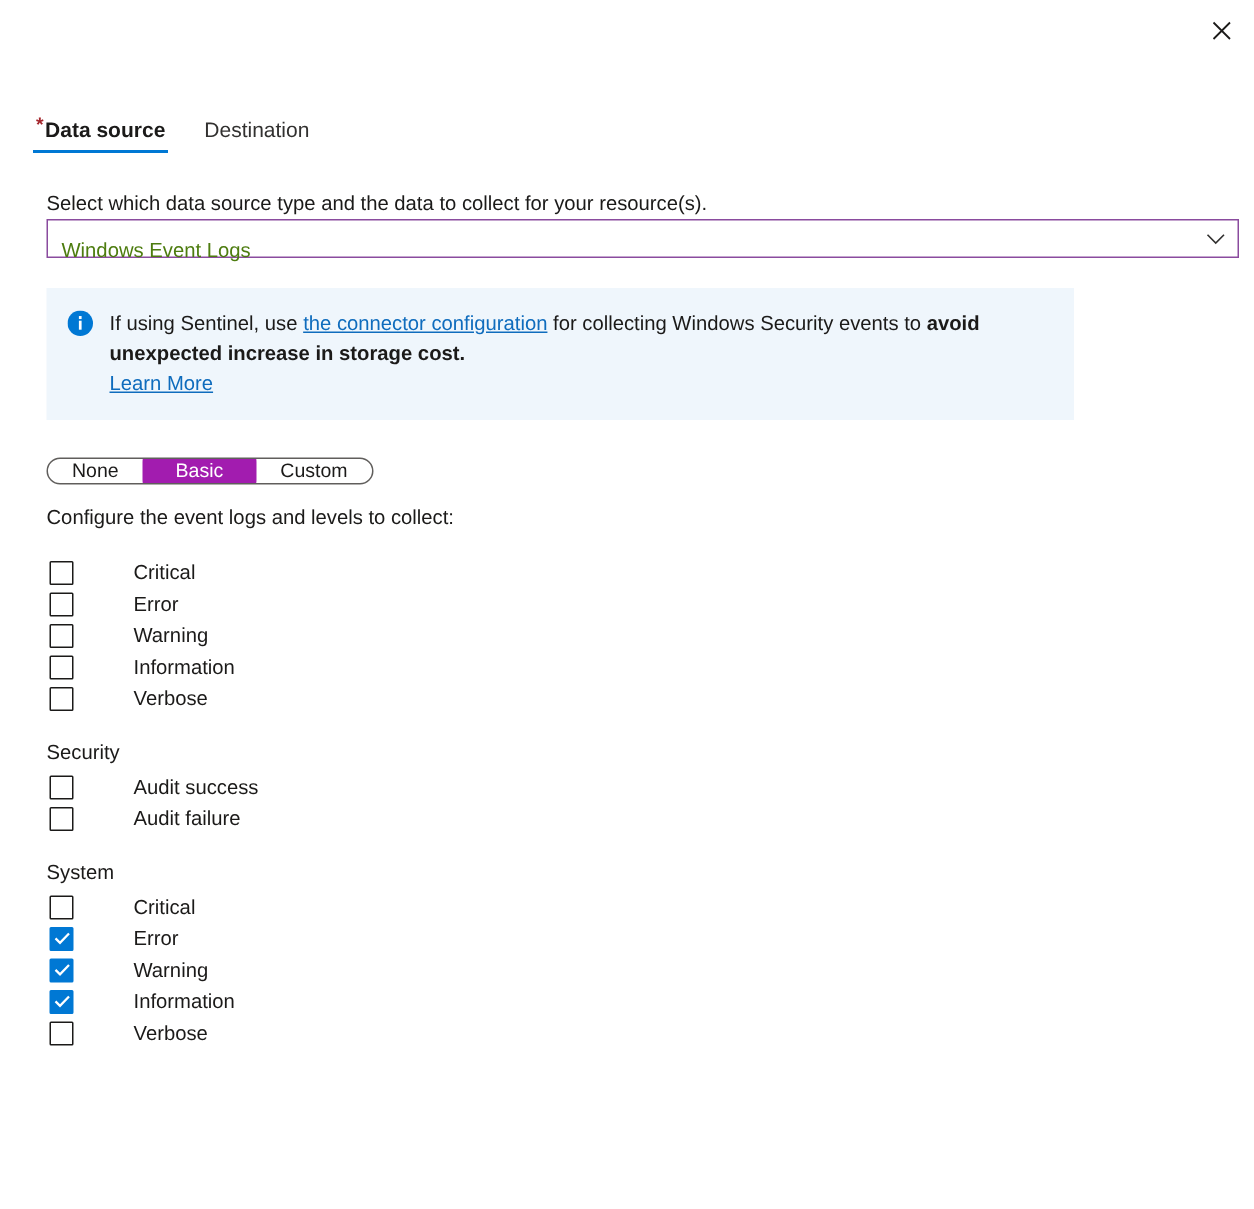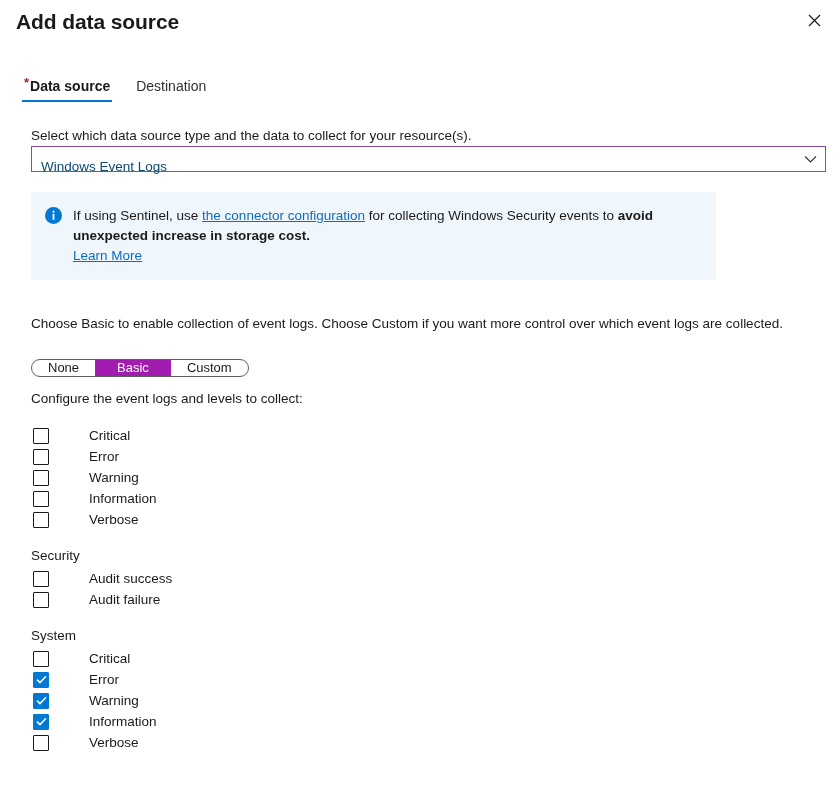--- a/index.html
+++ b/index.html
@@ -118,21 +118,21 @@
     height: 26px;
     border: 1px solid #8a4b9e;
     background: #ffffff;
     box-sizing: border-box;
     display: flex;
     align-items: center;
     cursor: pointer;
   }
   .select-value {
     font-size: 13.5px;
-    color: #0c4a6e;
+    color: #4d7c0f;
     padding-left: 9px;
     line-height: 24px;
     flex: 1;
     white-space: nowrap;
     overflow: hidden;
     margin-top: 16px;
   }
   .chevron {
     width: 30px;
     display: flex;
@@ -267,21 +267,20 @@
     font-size: 13.5px;
     line-height: 20px;
     color: #1b1a19;
     margin-left: 31px;
   }
 </style>
 </head>
 <body>
 
 <div class="panel-header">
-  <h1 class="page-title">Add data source</h1>
   <button class="close-button">
     <span>
       <svg width="13" height="13" viewBox="0 0 13 13" aria-hidden="true">
         <path d="M1 1 L12 12 M12 1 L1 12" stroke="#1b1a19" stroke-width="1.2" fill="none"></path>
       </svg>
     </span>
   </button>
 </div>
 
 <div class="tabs">
@@ -315,21 +314,20 @@
         <rect x="7.6" y="6.8" width="1.8" height="6" fill="#ffffff"></rect>
         <rect x="7.6" y="3.7" width="1.8" height="2" fill="#ffffff"></rect>
       </svg>
     </span>
     <div class="info-text">
       <span>If using Sentinel, use </span><a>the connector configuration</a><span> for collecting Windows Security events to </span><b>avoid unexpected increase in storage cost.</b>
       <a class="learn-more">Learn More</a>
     </div>
   </div>
 
-  <p class="choose-text">Choose Basic to enable collection of event logs. Choose Custom if you want more control over which event logs are collected.</p>
 
   
   <div class="pill-group">
     <button class="pill">
       <span>None</span>
     </button>
     <button class="pill selected">
       <span>Basic</span>
     </button>
     <button class="pill">

